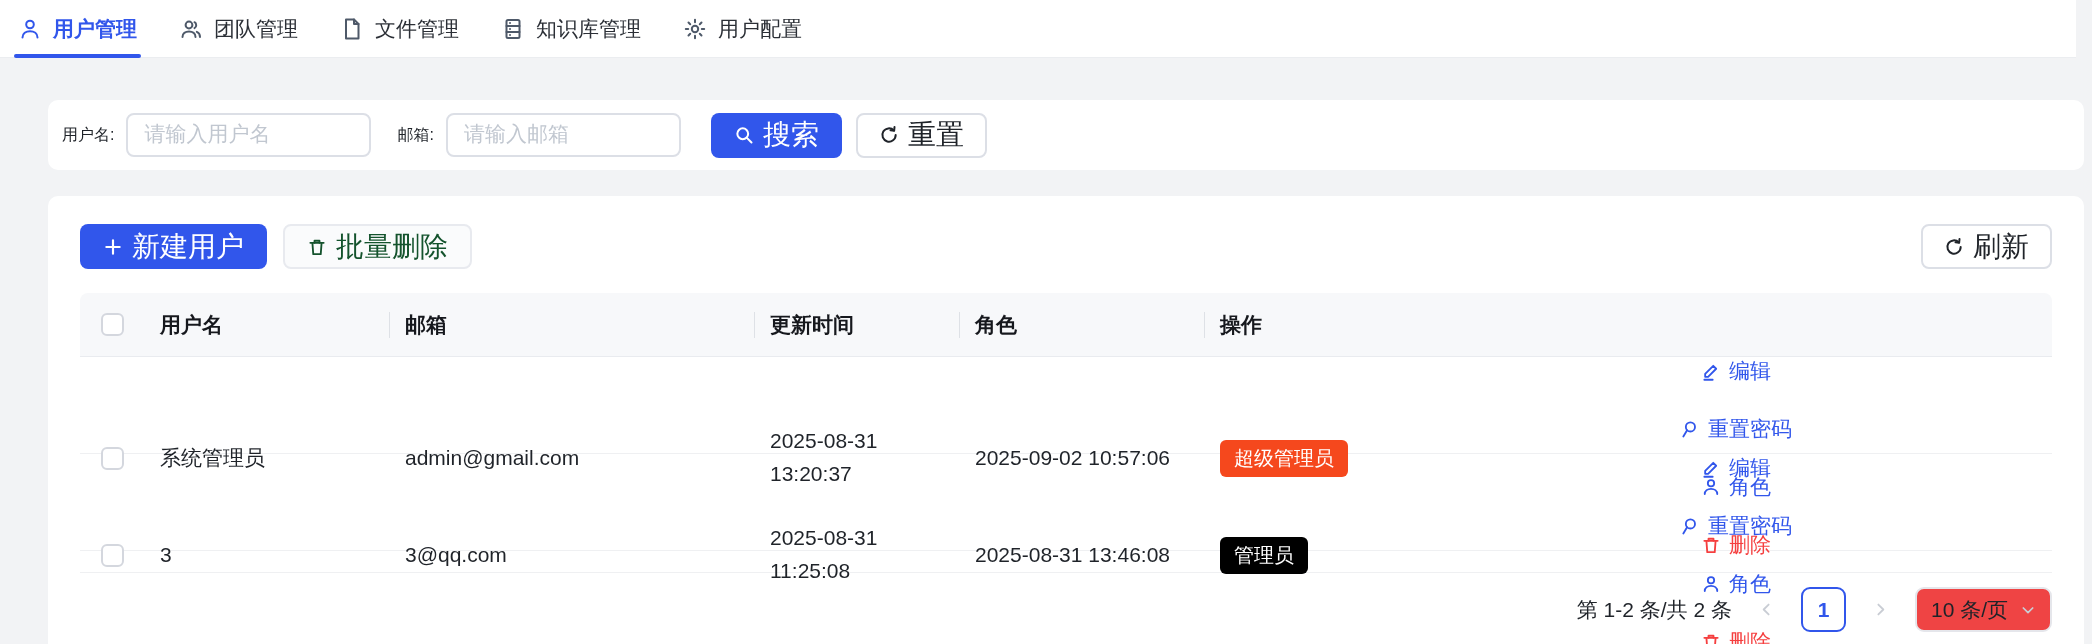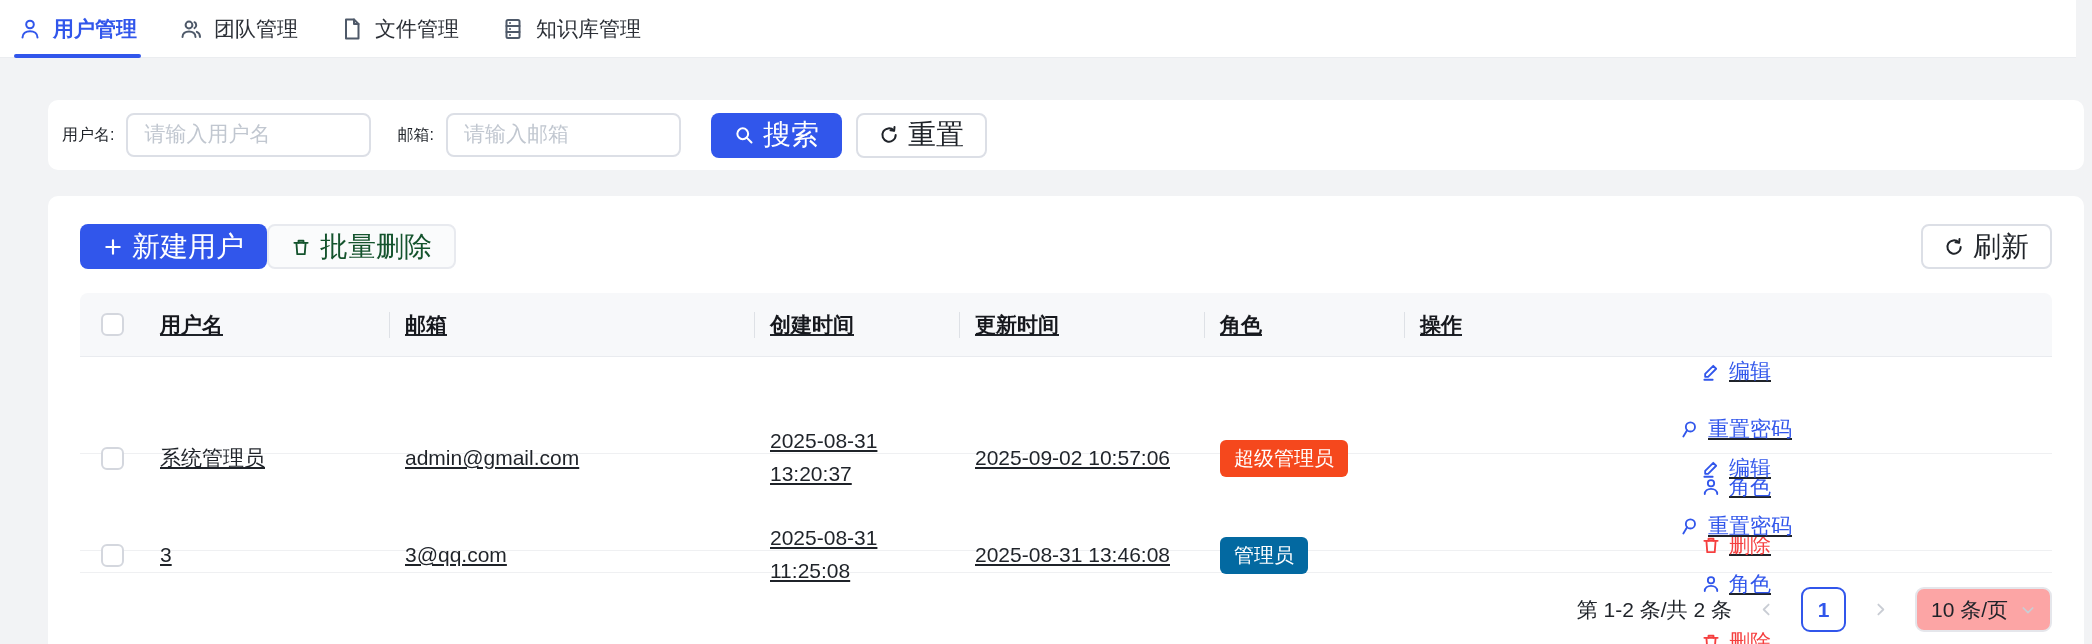--- a/index.html
+++ b/index.html
@@ -58,24 +58,24 @@
   .btn-plain {
     background:#fff; color:#1F2329; border:2px solid #DCDFE6; padding:0 21px;
   }
   .btn-disabled {
     background:#FAFBFC; color:#14532d; border:2px solid #E8EAEF; padding:0 22px;
     cursor:not-allowed;
   }
 
   
   .toolbar { display:flex; align-items:center; justify-content:space-between; margin-bottom:24px; }
-  .toolbar-left { display:flex; align-items:flex-end; }
-
-  
-  .tbl { width:100%;text-decoration:underline; }
+  .toolbar-left { display:flex; align-items:flex-end; gap:16px; }
+
+  
+  .tbl { width:100%; }
   .trow {
     display:grid;
     grid-template-columns:64px 245px 365px 205px 245px 200px 1fr;
     align-items:center;
   }
   .thead {
     background:#F7F8FA; height:64px; border-radius:8px 8px 0 0;
     font-weight:700; font-size:21px; color:#16181D;
     border-bottom:1px solid #E9EBEF;
   }
@@ -110,21 +110,21 @@
     display:flex; align-items:center; justify-content:flex-end; gap:26px;
     margin-top:14px; padding-bottom:24px; font-size:21px;
   }
   .pg-nav { color:#C9CDD4; display:flex; align-items:center; cursor:pointer; }
   .pg-page {
     width:45px; height:45px; border:2px solid #3156EB; border-radius:9px;
     color:#3156EB; font-weight:700; background:#fff;
     display:flex; align-items:center; justify-content:center; cursor:pointer;
   }
   .pg-size {
-    height:45px; border:2px solid #E5E6EB; border-radius:9px; background:#fca5a5;
+    height:45px; border:2px solid #E5E6EB; border-radius:9px; background:#ef4444;
     display:flex; align-items:center; gap:12px; padding:0 14px; cursor:pointer;
     color:#1F2329;
   }
   .pg-size .chev { color:#C9CDD4; }
 </style>
 </head>
 <body>
 
 <div class="tabbar">
   <div class="tab active">
@@ -158,20 +158,29 @@
   </div>
   <div class="tab">
     <span class="ticon">
       <svg width="24" height="24" viewBox="0 0 24 24" fill="none" stroke="currentColor" stroke-width="2" stroke-linecap="round" stroke-linejoin="round">
           <rect x="5.5" y="3" width="13" height="18" rx="1.5"></rect>
           <path d="M5.5 9h13M5.5 15h13"></path>
           <path d="M9 6h.01M9 12h.01M9 18h.01"></path>
         </svg>
     </span>
     <span>知识库管理</span>
+  </div>
+  <div class="tab">
+    <span class="ticon">
+      <svg width="24" height="24" viewBox="0 0 24 24" fill="none" stroke="currentColor" stroke-width="2" stroke-linecap="round" stroke-linejoin="round">
+          <circle cx="12" cy="12" r="3.2"></circle>
+          <path d="M12 2.8v2.4M12 18.8v2.4M2.8 12h2.4M18.8 12h2.4M5.5 5.5l1.7 1.7M16.8 16.8l1.7 1.7M18.5 5.5l-1.7 1.7M7.2 16.8l-1.7 1.7"></path>
+        </svg>
+    </span>
+    <span>用户配置</span>
   </div>
 </div>
 
 <div class="card filter-card">
   <div class="fgroup">
     <span class="flabel">用户名:</span>
     <input class="finput input-user" type="text" placeholder="请输入用户名" style="">
   </div>
   <div class="gap26"></div>
   <div class="fgroup">
@@ -235,21 +244,20 @@
   </div>
 
   <div class="tbl">
 
     <div class="trow thead">
       <div class="th cell-check">
         <span class="checkbox"></span>
       </div>
       <div class="th">用户名</div>
       <div class="th sep">邮箱</div>
-      <div class="th sep">创建时间</div>
       <div class="th sep">更新时间</div>
       <div class="th sep">角色</div>
       <div class="th sep">操作</div>
     </div>
 
     <div class="trow tr">
       <div class="td cell-check">
         <span class="checkbox"></span>
       </div>
       <div class="td">系统管理员</div>
@@ -308,21 +316,21 @@
         <span class="checkbox"></span>
       </div>
       <div class="td">3</div>
       <div class="td">3@qq.com</div>
       <div class="td dt-wrap">
         <div>2025-08-31</div>
         <div>11:25:08</div>
       </div>
       <div class="td">2025-08-31 13:46:08</div>
       <div class="td">
-        <span class="badge" style="background: #0369a1;">管理员</span>
+        <span class="badge" style="background: #000000;">管理员</span>
       </div>
       <div class="td actions">
         <span class="alink">
           <span>
             <svg width="20" height="20" viewBox="0 0 24 24" fill="none" stroke="currentColor" stroke-width="2.2" stroke-linecap="round" stroke-linejoin="round">
                 <path d="M5 15.5L14.7 5.8l3.5 3.5L8.5 19H5z"></path>
                 <path d="M4 22.5h10"></path>
               </svg>
           </span>
           <span>编辑</span>

